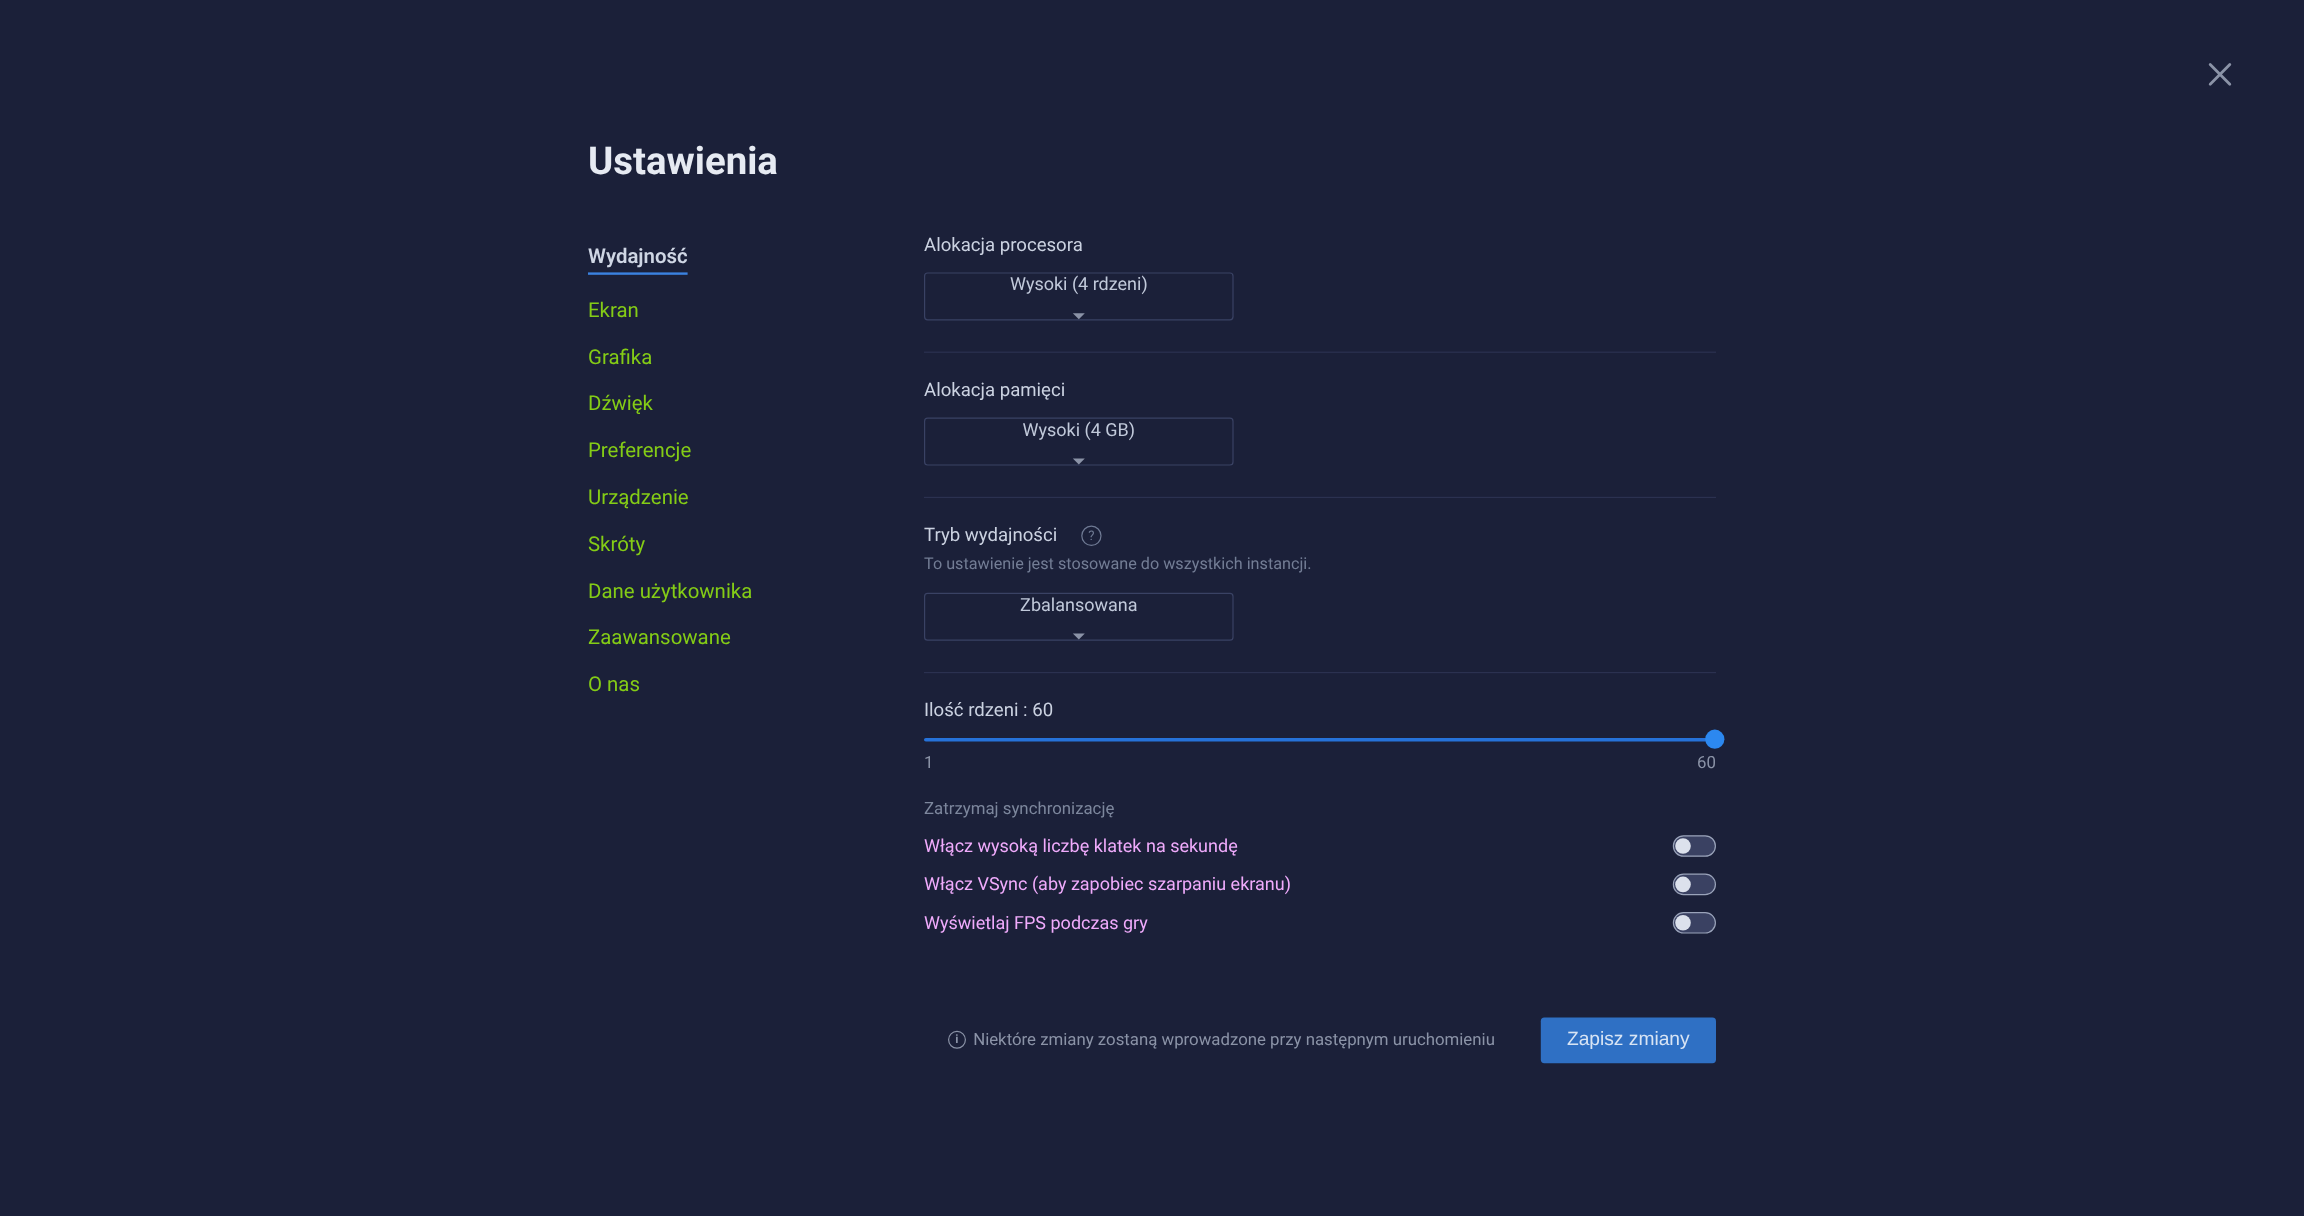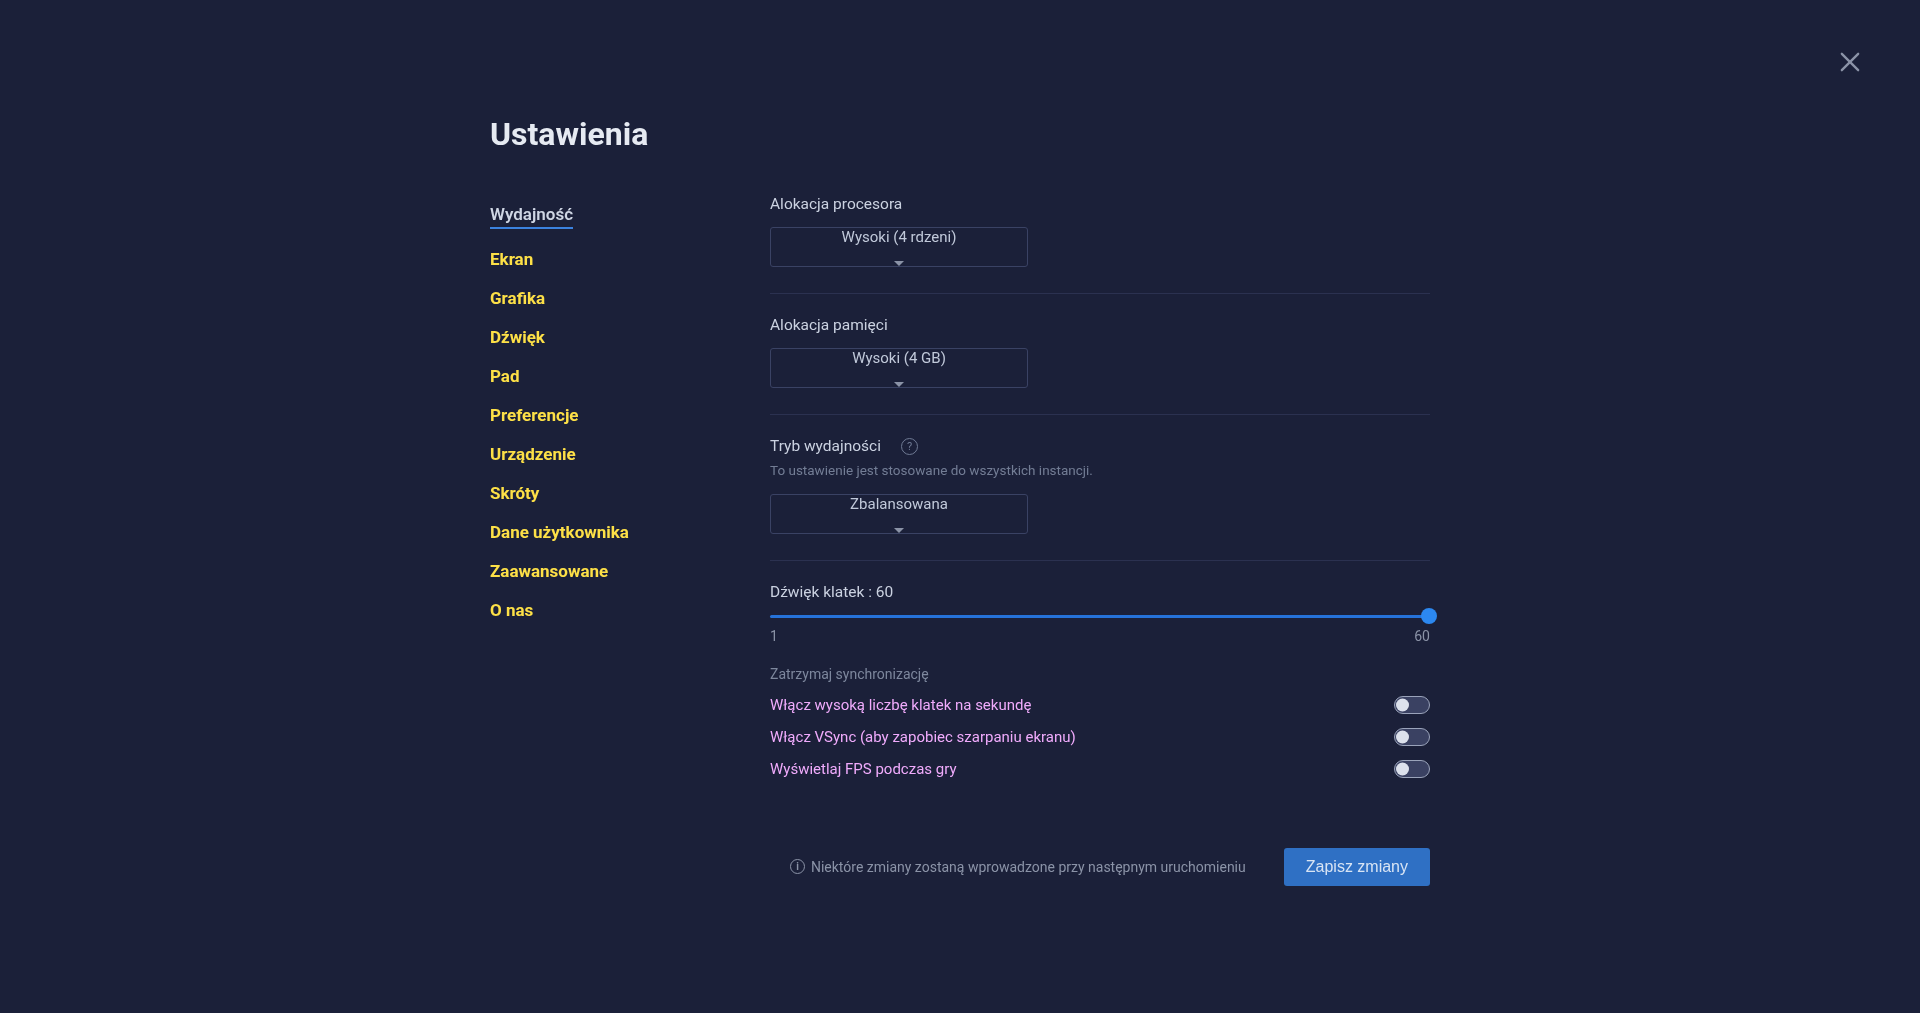--- a/index.html
+++ b/index.html
@@ -35,26 +35,25 @@
   }
   .layout {
     display: flex;
     gap: 0;
   }
   .sidebar {
     width: 280px;
     padding-right: 20px;
   }
   .sidebar-item {
-    color: #fde047;
+    color: #84cc16;
     font-size: 17px;
     line-height: 1;
     padding: 11px 0;
     cursor: pointer;
-    font-weight: bold;
   }
   .sidebar-item.active {
     color: #cfd6e4;
     font-weight: 600;
   }
   .sidebar-item.active .underline-wrap {
     display: inline-block;
     border-bottom: 2px solid #3b82e0;
     padding-bottom: 4px;
   }
@@ -226,21 +225,20 @@
 
 <div class="container">
   <h1 class="title">Ustawienia</h1>
 
   <div class="layout">
     <nav class="sidebar">
       <div class="sidebar-item active"><span class="underline-wrap">Wydajność</span></div>
       <div class="sidebar-item"><span>Ekran</span></div>
       <div class="sidebar-item"><span>Grafika</span></div>
       <div class="sidebar-item"><span>Dźwięk</span></div>
-      <div class="sidebar-item"><span>Pad</span></div>
       <div class="sidebar-item"><span>Preferencje</span></div>
       <div class="sidebar-item"><span>Urządzenie</span></div>
       <div class="sidebar-item"><span>Skróty</span></div>
       <div class="sidebar-item"><span>Dane użytkownika</span></div>
       <div class="sidebar-item"><span>Zaawansowane</span></div>
       <div class="sidebar-item"><span>O nas</span></div>
     </nav>
 
     <main class="content">
 
@@ -267,21 +265,21 @@
         </div>
         <div class="subtext">To ustawienie jest stosowane do wszystkich instancji.</div>
         <div class="select">
           <span>Zbalansowana</span>
           <span class="caret"></span>
         </div>
       </div>
 
       <div class="section no-border">
         <div class="section-label">
-          <span>Dźwięk klatek : </span><span>60</span>
+          <span>Ilość rdzeni : </span><span>60</span>
         </div>
         <div class="slider-wrap">
           <div class="slider-track">
             <div class="slider-thumb"></div>
           </div>
           <div class="slider-minmax">
             <span>1</span>
             <span>60</span>
           </div>
         </div>

